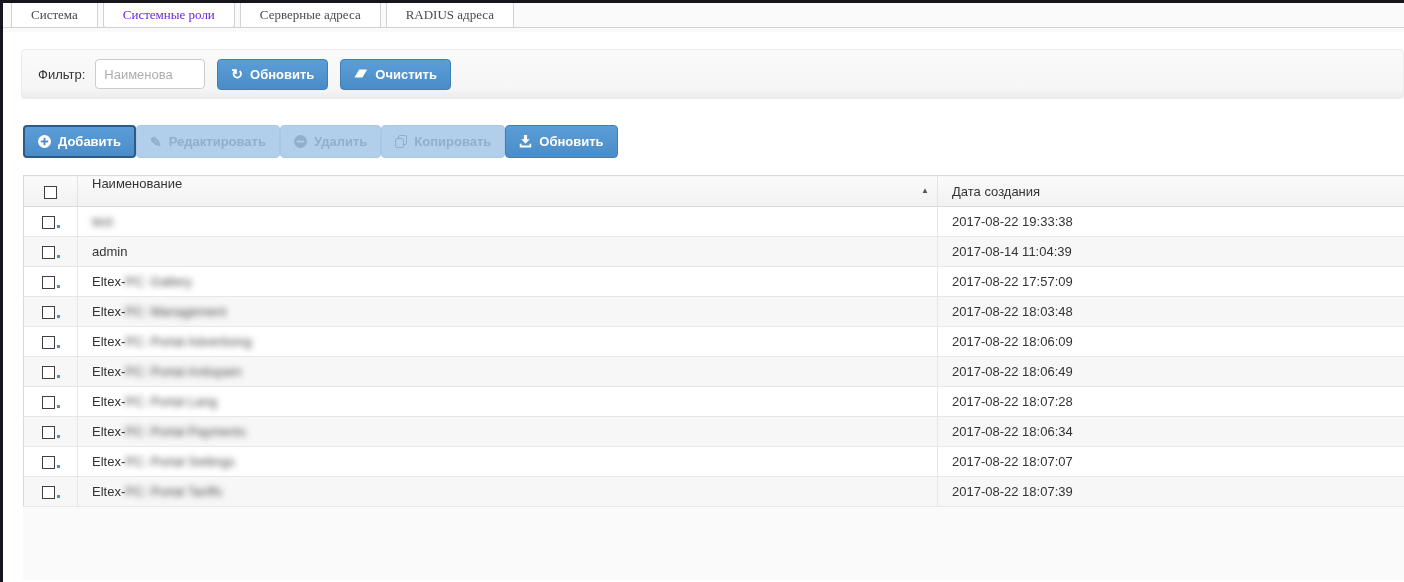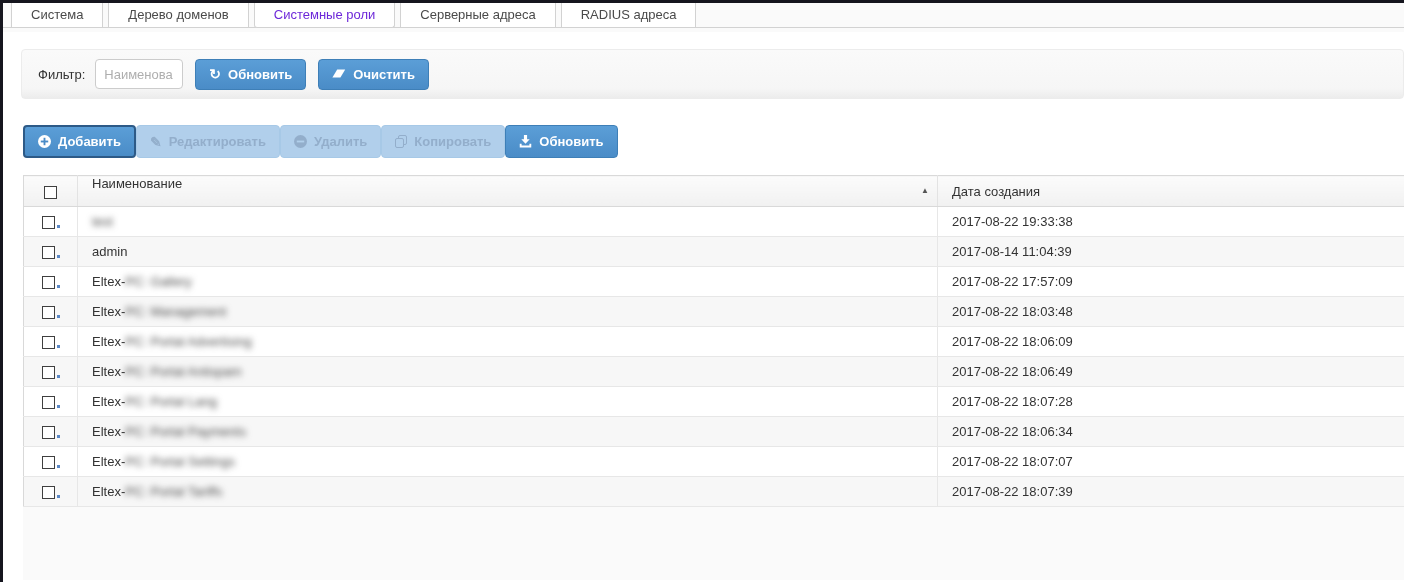--- a/index.html
+++ b/index.html
@@ -4,29 +4,29 @@
 <style>
   html,body{margin:0;padding:0;background:#fff;}
   body{width:1404px;height:582px;overflow:hidden;font-family:"Liberation Sans",sans-serif;}
   .frame{position:relative;width:1404px;height:582px;box-sizing:border-box;
          border-left:3px solid #15151e;border-top:3px solid #15151e;background:#fff;}
 
   
   .tabbar{position:relative;height:29px;background:#fafafa;display:flex;align-items:flex-start;padding-left:8px;}
   .tabbar::before{content:"";position:absolute;left:0;right:0;top:24px;height:1px;background:#d2d2d2;}
   .tab{position:relative;z-index:1;box-sizing:border-box;background:#fff;border:1px solid #d2d2d2;border-top:none;
-       height:25px;line-height:23px;padding:0 19px;margin-right:5px;font-size:13px;color:#4a4a4a;cursor:pointer;white-space:nowrap;}
+       height:25px;line-height:23px;padding:0 19px;margin-right:5px;font-size:13px;color:#4a4a4a;cursor:pointer;white-space:nowrap;font-family:Liberation Serif, serif;}
   .tab.active{height:25px;border-radius:0 0 3px 3px;color:#6d28d9;}
 
   
   .filter-panel{margin:17px 0 0 18px;height:50px;box-sizing:border-box;
                 background:linear-gradient(#fafafa,#f6f6f6 80%,#ececec);border:1px solid #ececec;border-radius:4px;
                 display:flex;align-items:center;padding-left:16px;}
   .filter-label{font-size:13px;color:#333;margin-right:10px;}
-  .filter-input{width:88px;height:30px;box-sizing:border-box;border:1px solid #ccc;border-radius:4px;
+  .filter-input{width:110px;height:30px;box-sizing:border-box;border:1px solid #ccc;border-radius:4px;
                 padding:0 8px;font-size:13px;color:#ec4899;font-family:inherit;outline:none;background:#fff;}
   .filter-input::placeholder{color:#aeaeae;}
 
   
   .btn{display:inline-flex;align-items:center;gap:7px;height:31px;padding:0 13px;box-sizing:border-box;
        background:linear-gradient(#5b9ed7,#4a8cc7);border:1px solid #3e7fb7;border-radius:4px;
        color:#fff;font-size:13px;font-weight:bold;font-family:inherit;cursor:pointer;white-space:nowrap;}
   .filter-panel .btn{margin-left:12px;}
   .btn.focus-ring{border:2px solid #2d5a87;height:33px;}
   .btn.tall{height:33px;}
@@ -57,21 +57,20 @@
 
   .below{margin-left:20px;width:1384px;height:73px;background:#fafafa;}
 </style>
 </head>
 <body>
 
 <div class="frame">
 
   <div class="tabbar" id="tabbar">
       <div class="tab">Система</div>
-      <div class="tab">Дерево доменов</div>
       <div class="tab active">Системные роли</div>
       <div class="tab">Серверные адреса</div>
       <div class="tab">RADIUS адреса</div>
     </div>
 
   <div class="filter-panel">
     <span class="filter-label">Фильтр:</span>
     <input class="filter-input" type="text" placeholder="Наименова" style="">
     <button class="btn">
       <span class="gicon">↻</span>

